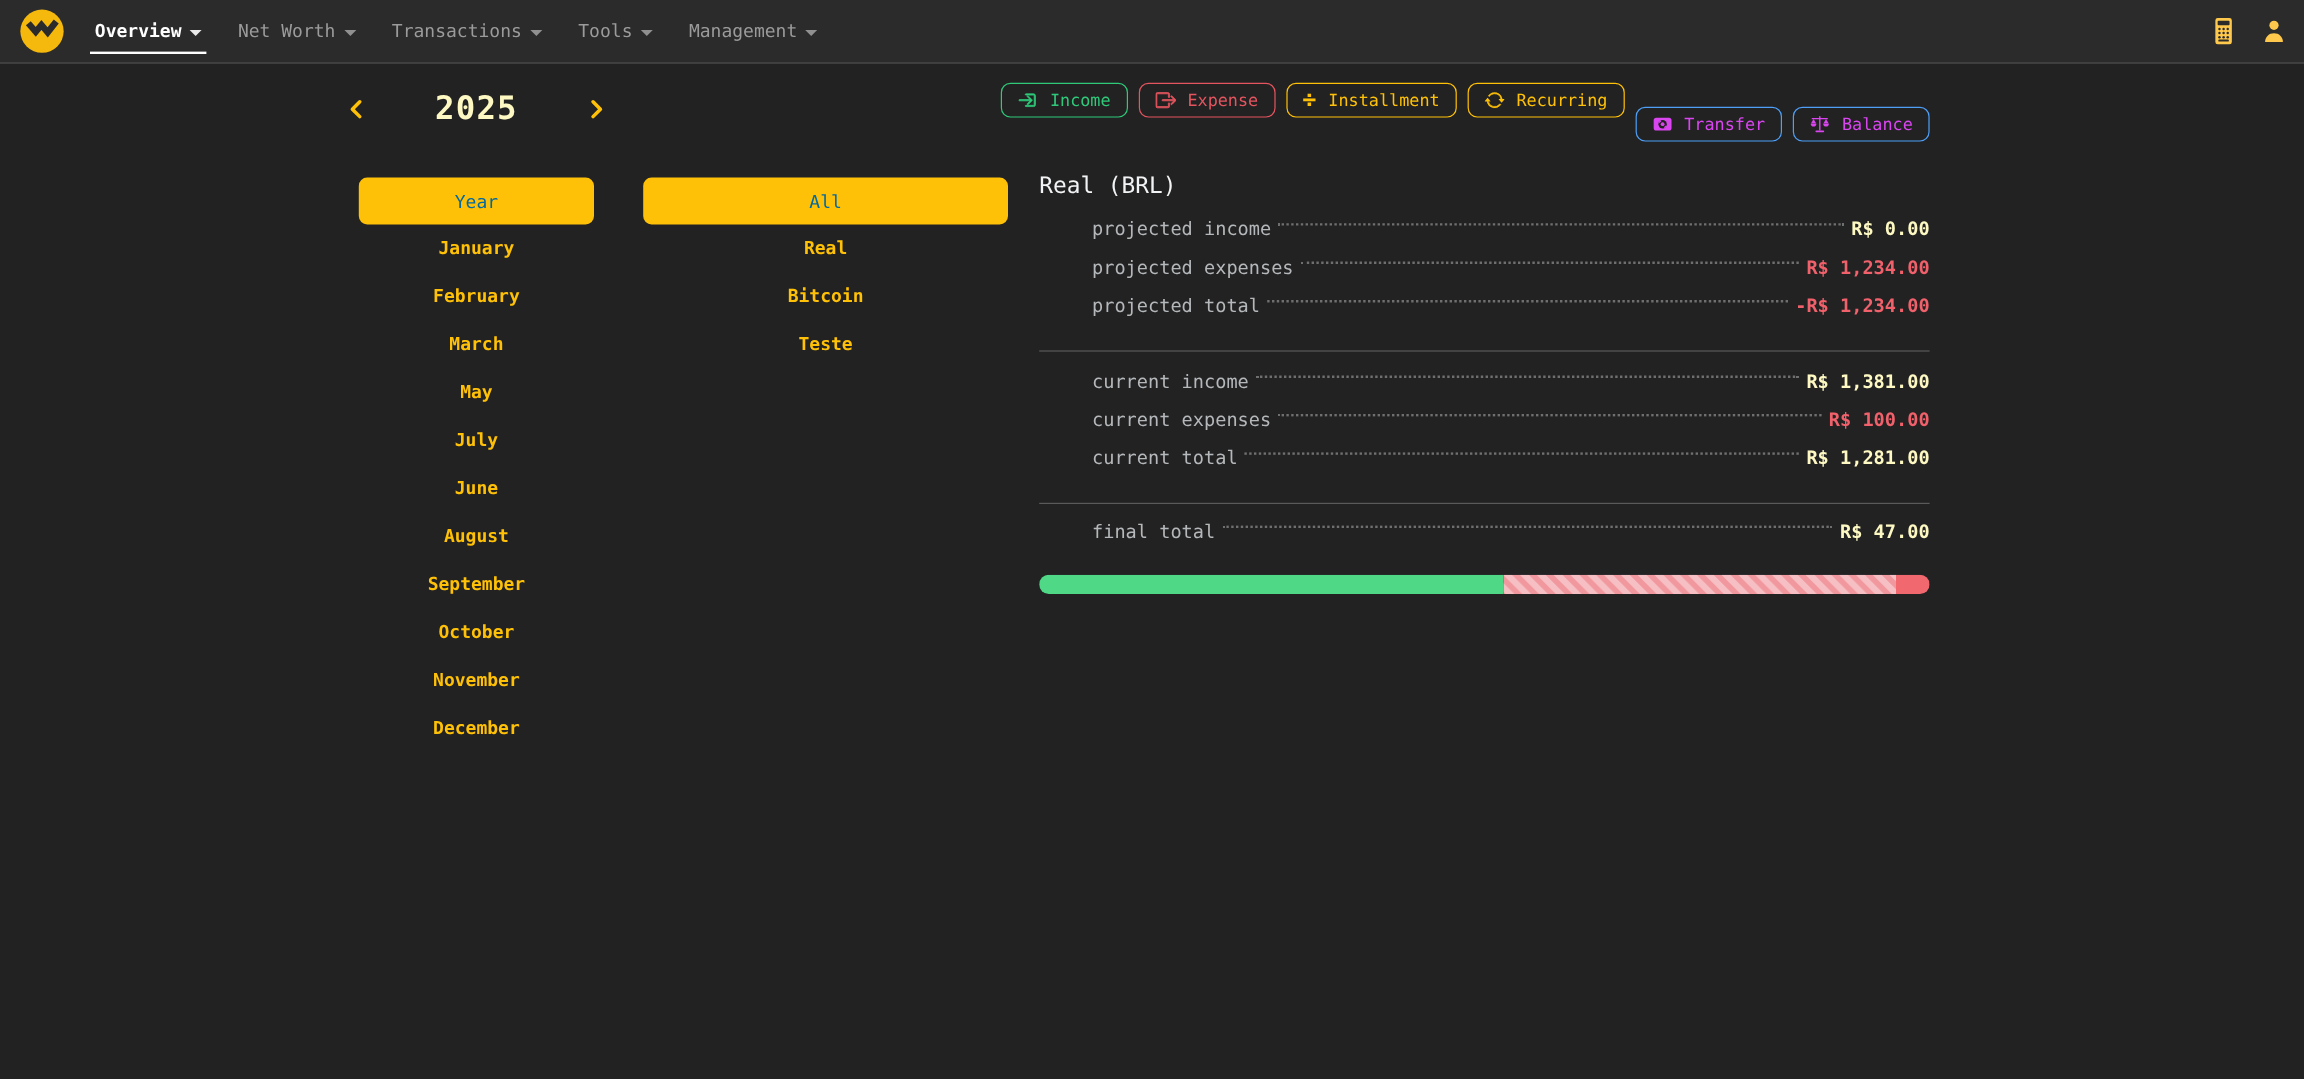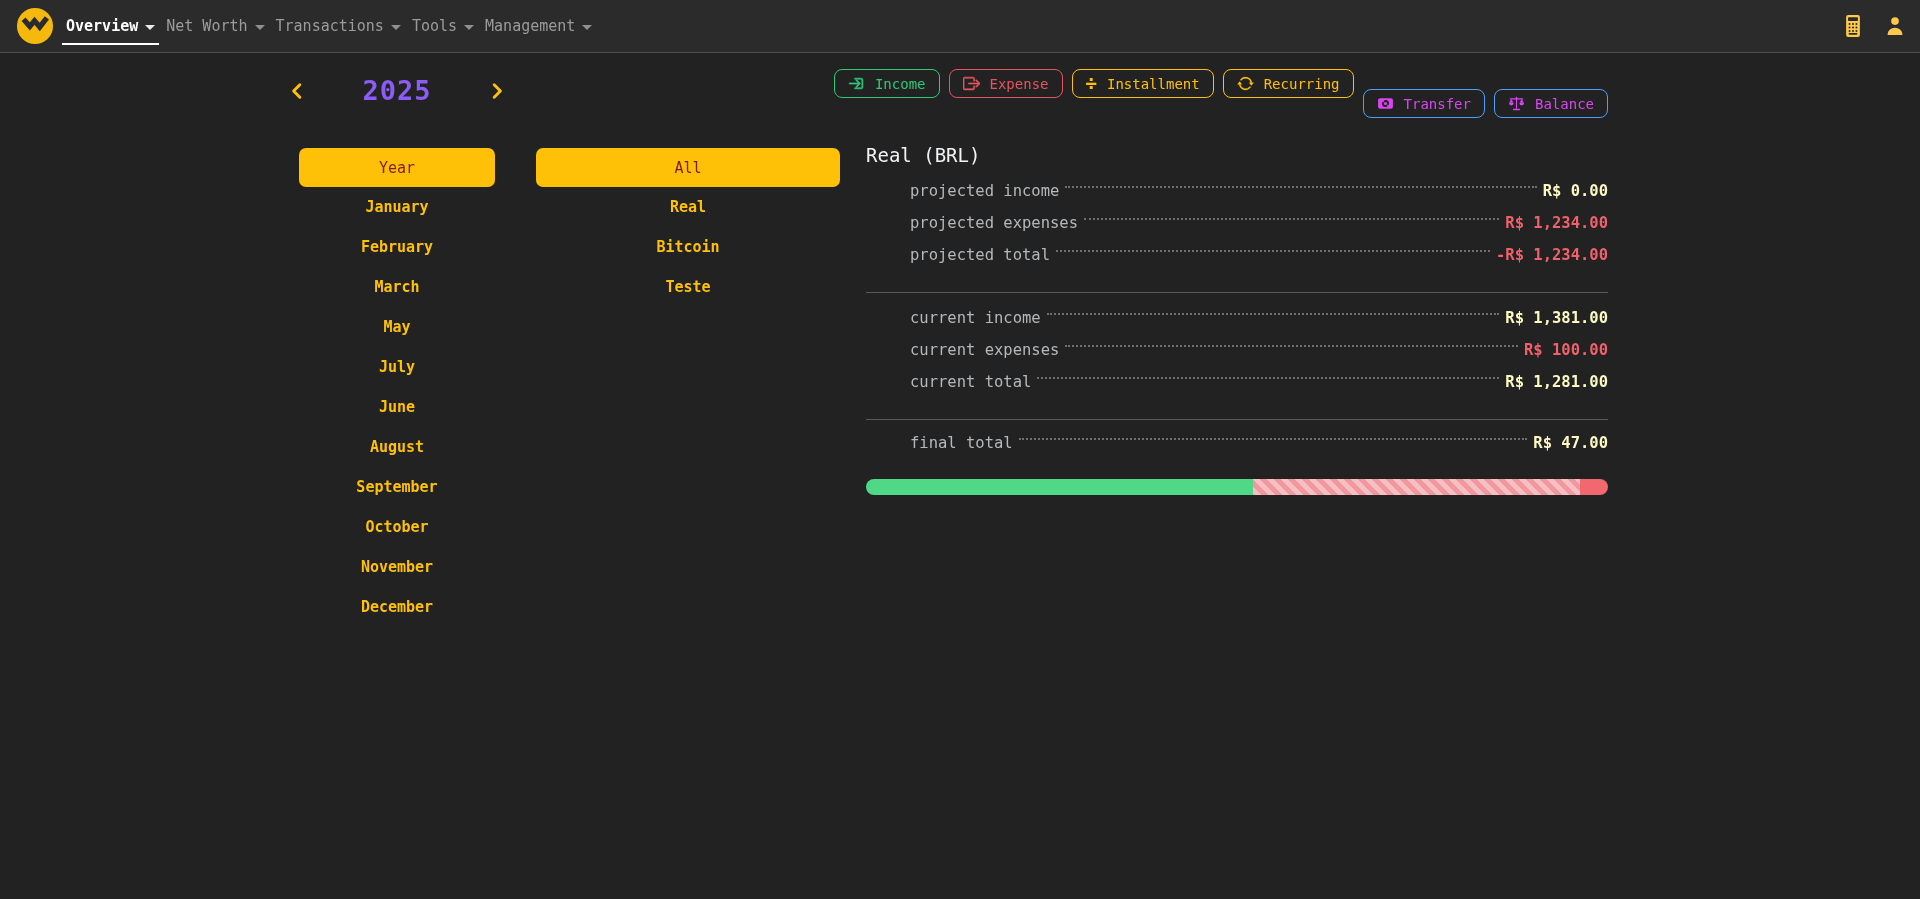--- a/index.html
+++ b/index.html
@@ -11,21 +11,21 @@
     overflow:hidden;
     position:relative;
   }
 
   
   .navbar {
     height:53px; background:#2b2b2c; border-bottom:1px solid #4e4e4e;
     display:flex; align-items:center; padding:0 14px;
   }
   .brand { width:38px; height:38px; margin-left:2px; cursor:pointer; }
-  .nav-links { display:flex; gap:3px; margin-left:8px; height:100%; }
+  .nav-links { display:flex; gap:22px; margin-left:21px; height:100%; }
   .nav-item {
     display:flex; align-items:center; gap:7px;
     color:#9b9b9b; font-size:15px; padding:0 4px;
     position:relative; cursor:pointer; height:100%;
   }
   .nav-item.active { color:#ffffff; font-weight:bold; }
   .nav-item.active::after {
     content:""; position:absolute; left:0; right:0; bottom:7px;
     height:2px; background:#ffffff;
   }
@@ -42,29 +42,29 @@
   .content { display:flex; padding:16px 0 0 258px; }
   .left-panel { width:582px; flex:none; }
   .right-panel { width:742px; flex:none; margin-left:26px; }
 
   
   .year-nav {
     width:278px; display:flex; align-items:center; justify-content:space-between;
     padding:0 30px; margin-top:6px;
   }
   .year-chevron { width:18px; height:18px; color:#ffc107; cursor:pointer; display:flex; }
-  .year-label { color:#8b5cf6; font-size:27px; font-weight:bold; letter-spacing:1px; }
+  .year-label { color:#fef9c3; font-size:27px; font-weight:bold; letter-spacing:1px; }
 
   
   .filters-row { display:flex; margin-top:42px; }
   .filter-col { display:flex; flex-direction:column; align-items:center; }
   .col-months { width:278px; }
   .col-accounts { width:304px; }
   .mode-btn {
-    height:39px; background:#ffc107; color:#7f1d1d; border:none;
+    height:39px; background:#ffc107; color:#0369a1; border:none;
     border-radius:7px; font-size:15px; font-family:inherit;
     display:flex; align-items:center; justify-content:center;
     cursor:pointer; width:100%;
   }
   .col-months .mode-btn { width:196px; }
   .pick-list { list-style:none; width:100%; }
   .pick-list li {
     height:40px; display:flex; align-items:center; justify-content:center;
     color:#ffc107; font-size:15px; font-weight:bold; cursor:pointer;
   }

